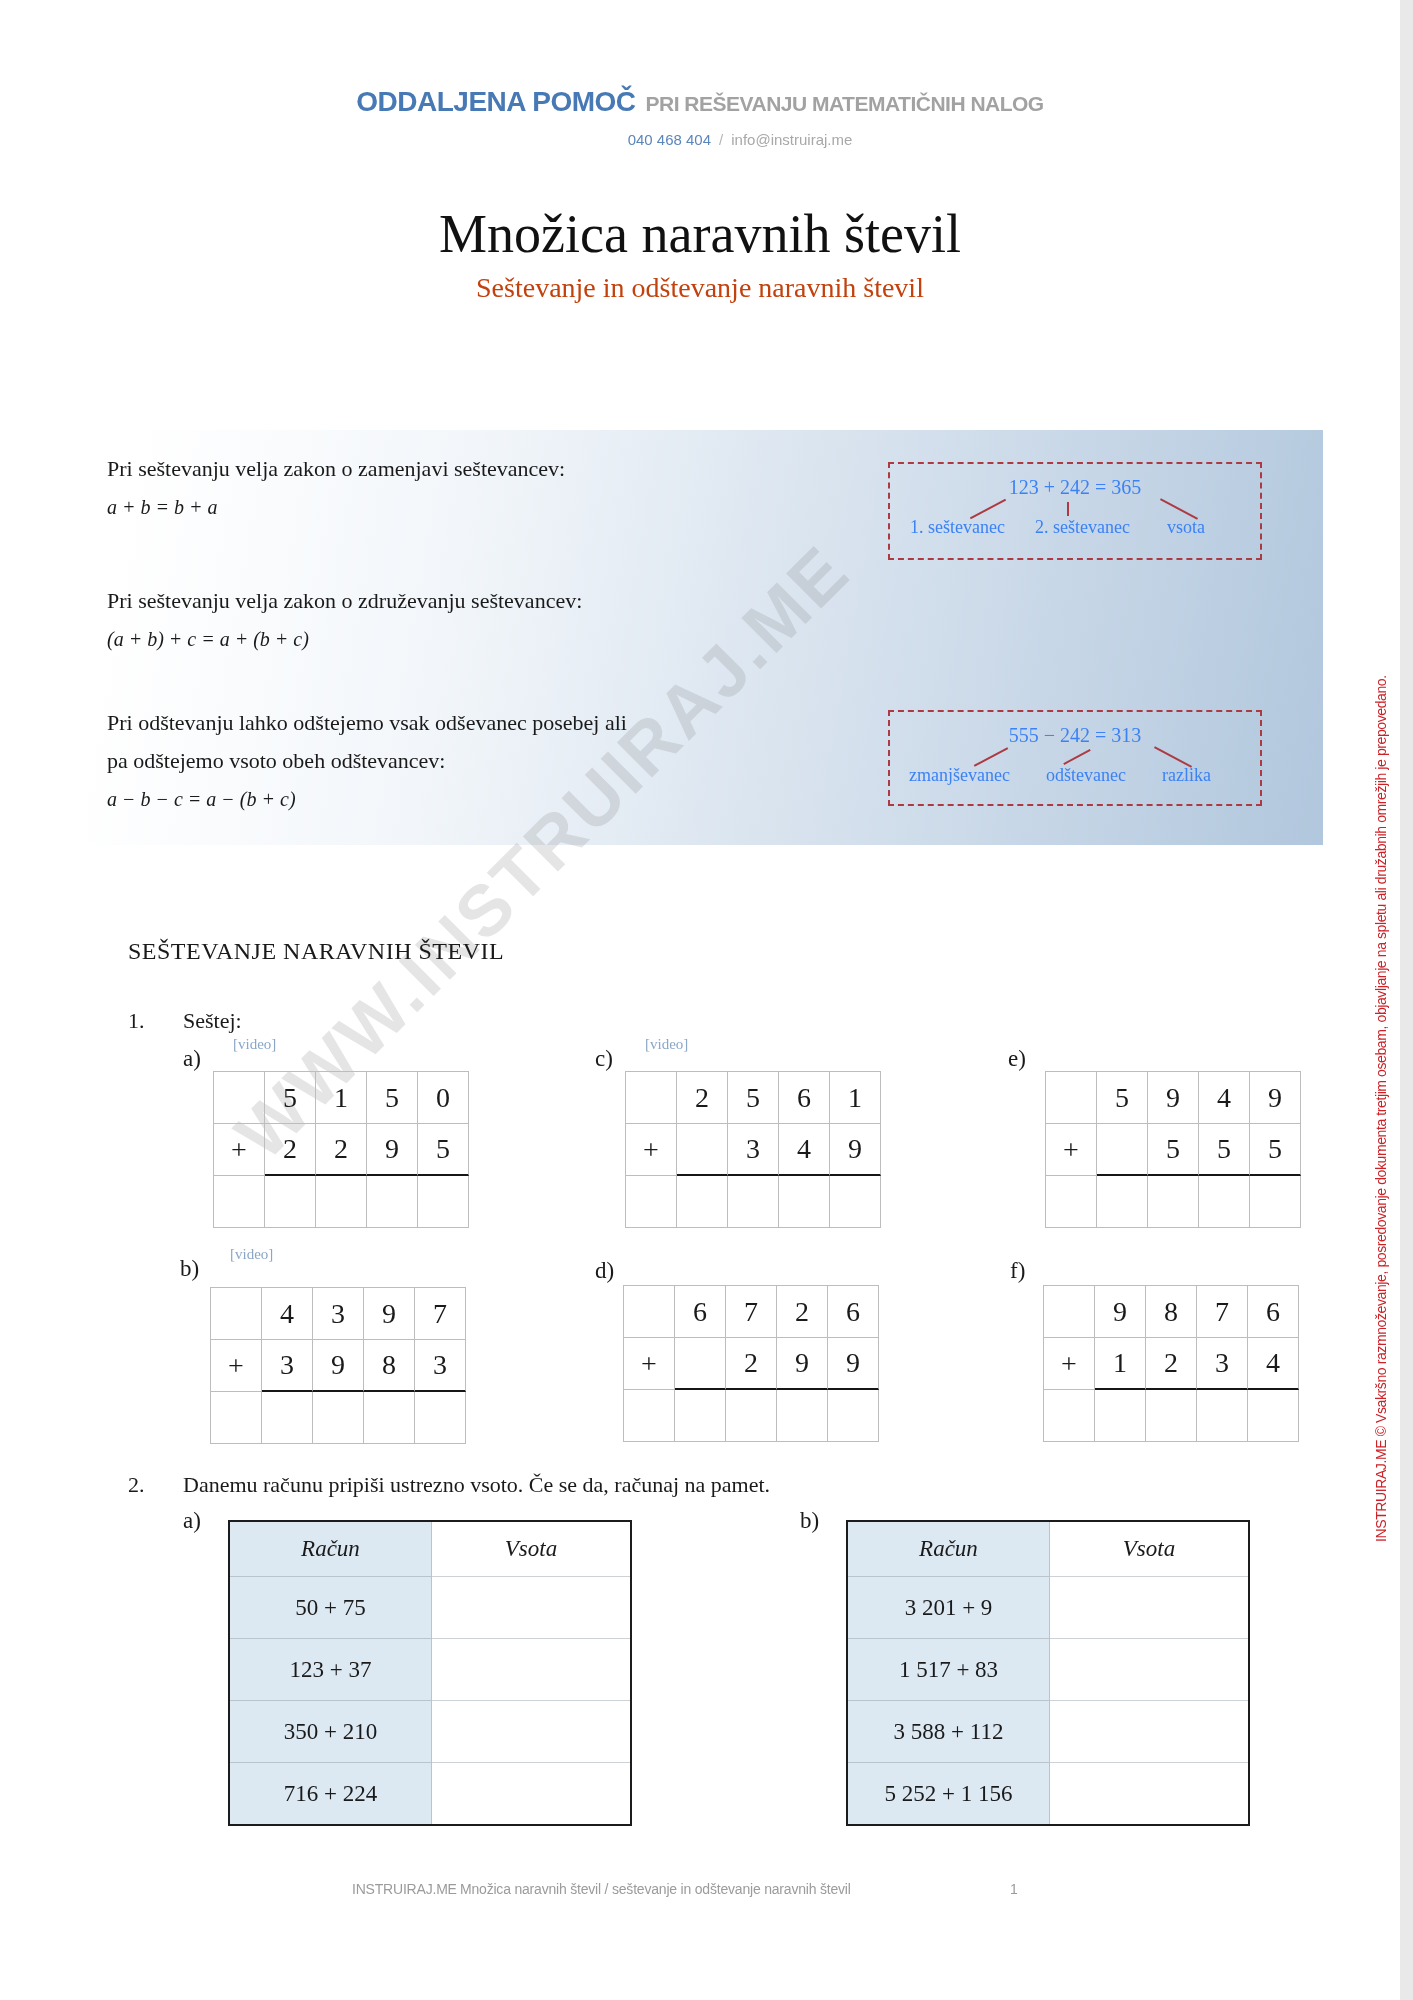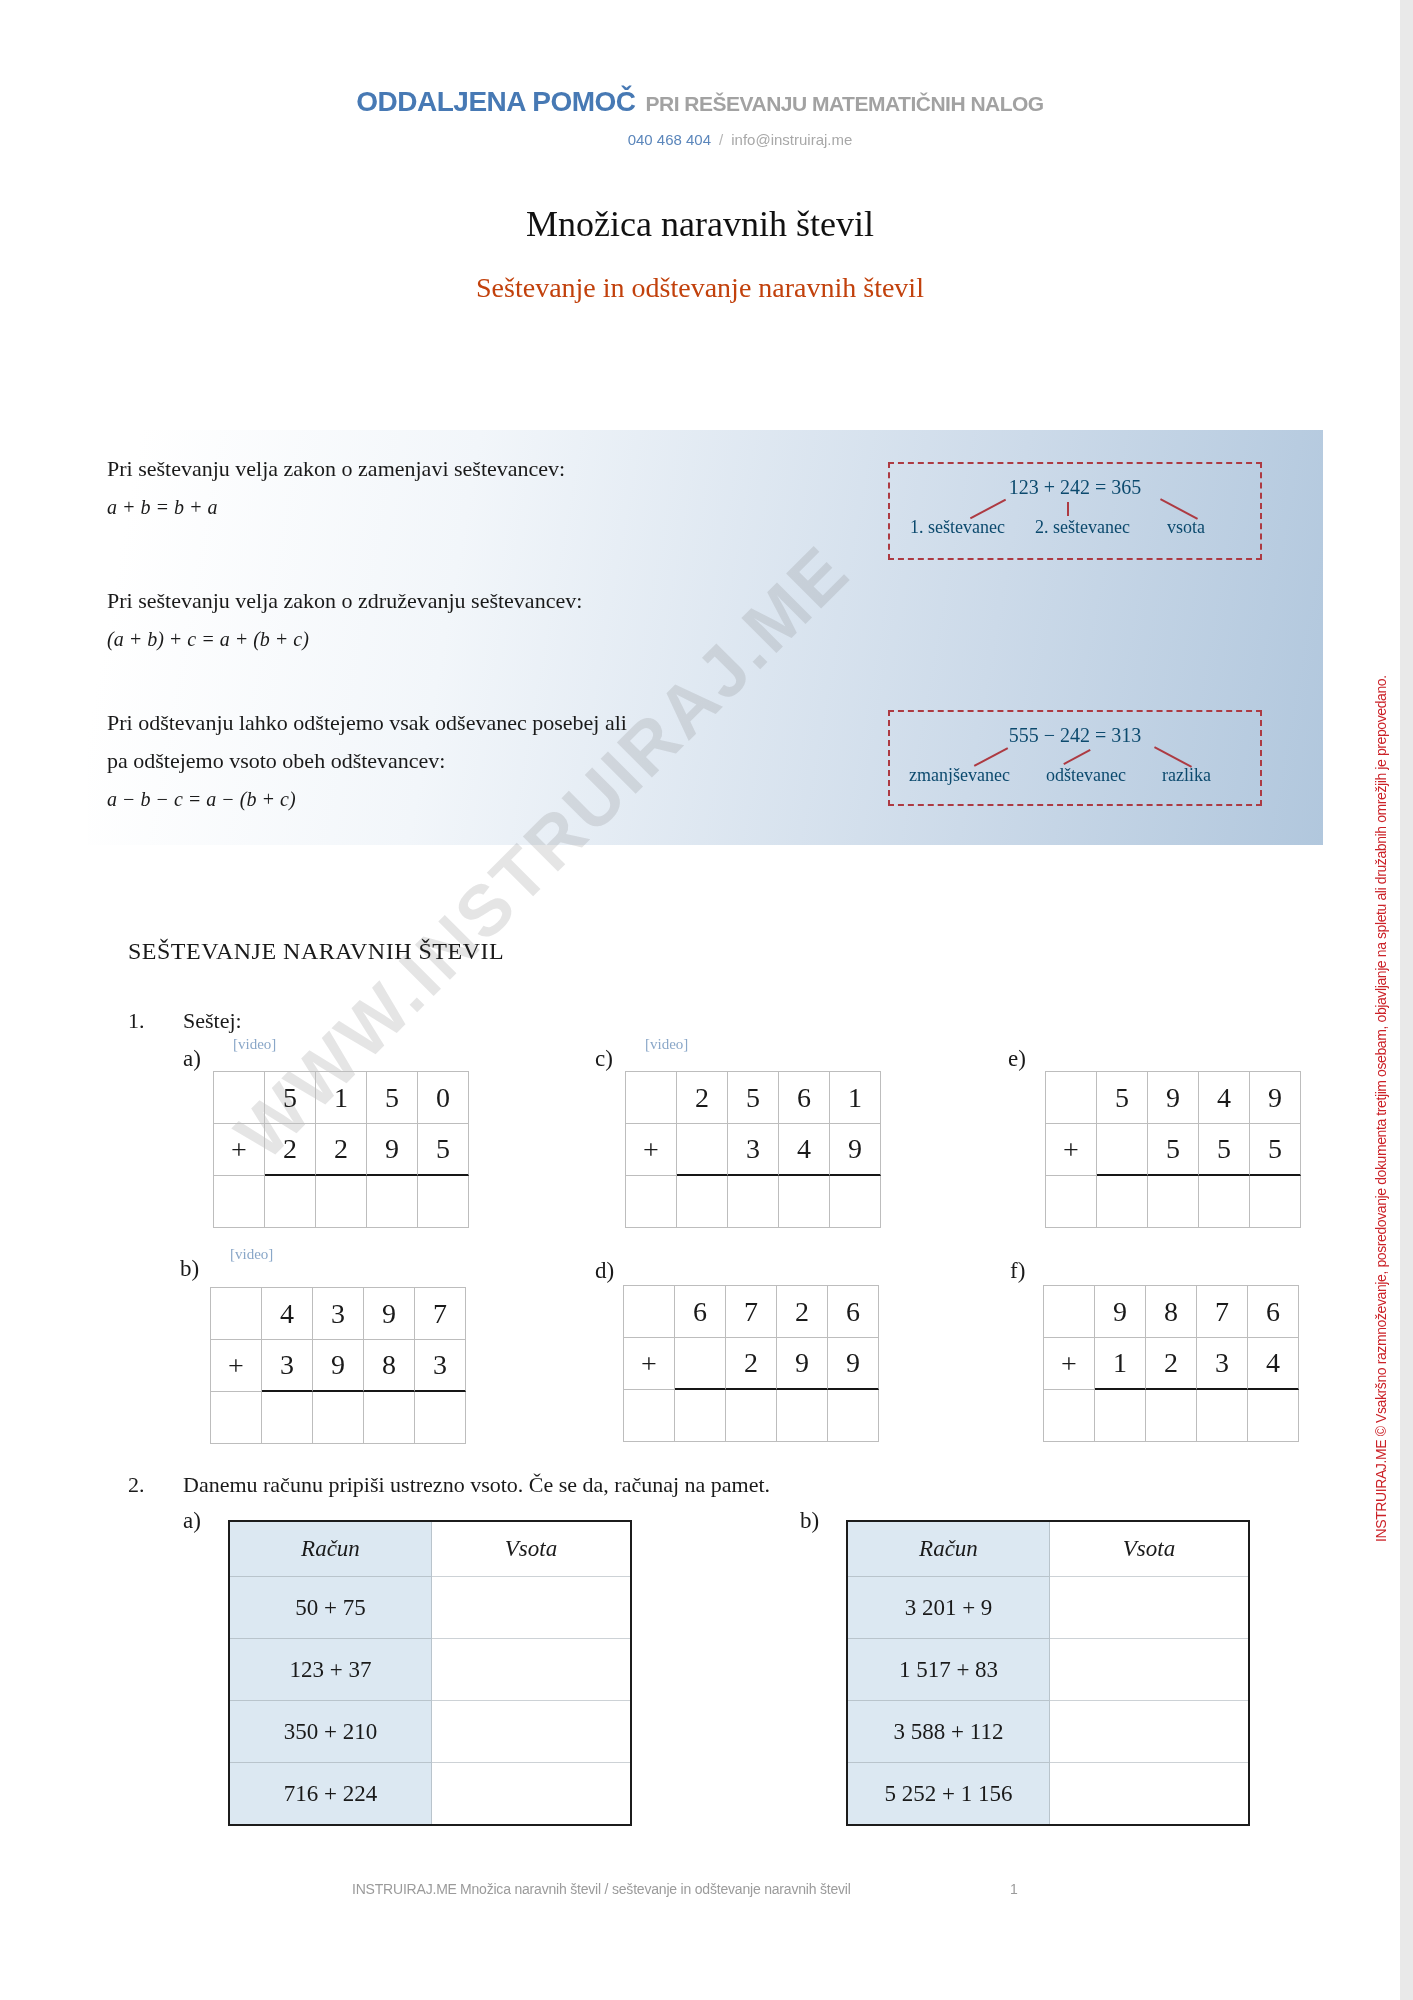--- a/index.html
+++ b/index.html
@@ -11,32 +11,32 @@
   .hdr1{top:86px;left:0;width:100%;text-align:center;font-family:"Liberation Sans",sans-serif;
         font-weight:700;letter-spacing:-0.5px;white-space:nowrap;}
   .brand{color:#4779b4;font-size:28px;}
   .tagline{color:#a2a2a2;font-size:21px;margin-left:10px;}
   .hdr2{top:131px;left:0;width:100%;text-align:center;font-family:"Liberation Sans",sans-serif;
         font-size:15px;color:#a8a8a8;margin-left:40px;}
   .phone{color:#5b86bb;}
   .sep{color:#b5b5b5;margin:0 8px;}
 
   
-  .title{top:203px;left:0;width:100%;text-align:center;font-size:36px;color:#111;}
+  .title{top:203px;left:0;width:100%;text-align:center;font-size:54px;color:#111;}
   .subtitle{top:272px;left:0;width:100%;text-align:center;font-size:28px;color:#c2410c;}
 
   
   .panel{top:430px;left:88px;width:1235px;height:415px;z-index:1;
          background:linear-gradient(100deg,#ffffff 4%,#f2f6fa 30%,#ccdae9 72%,#b1c7dd 100%);}
 
   .ruletext{font-size:22px;}
   .formula{font-style:italic;font-size:20px;}
 
   
-  .exbox{border:2px dashed #ad3a42;color:#0c4a6e;width:370px;z-index:3;}
+  .exbox{border:2px dashed #ad3a42;color:#3b82f6;width:370px;z-index:3;}
   .exeq{position:absolute;left:0;width:100%;text-align:center;font-size:20px;top:12px;}
   .exlabel{position:absolute;font-size:18px;top:53px;white-space:nowrap;}
   .conn{position:absolute;border-top:2px solid #ad3a42;}
   .connv{position:absolute;border-left:2px solid #ad3a42;height:14px;}
 
   
   .watermark{left:140px;top:835px;width:760px;height:90px;z-index:2;
              transform:rotate(-45deg);font-family:"Liberation Sans",sans-serif;
              font-weight:700;font-size:72px;letter-spacing:3px;color:rgba(125,125,125,0.20);
              white-space:nowrap;}

